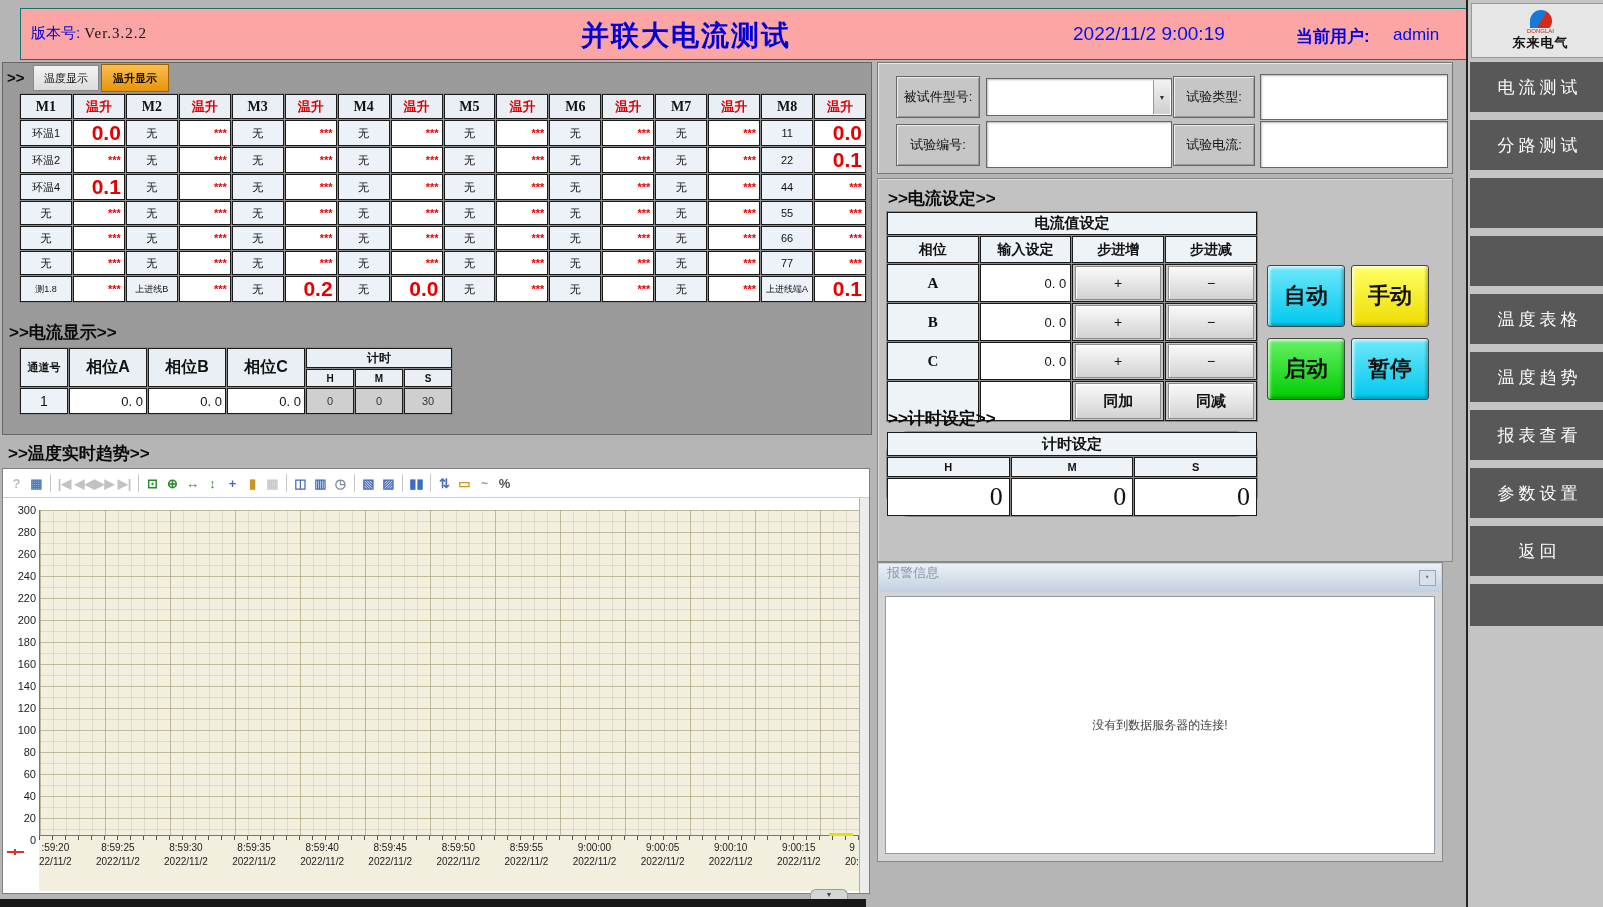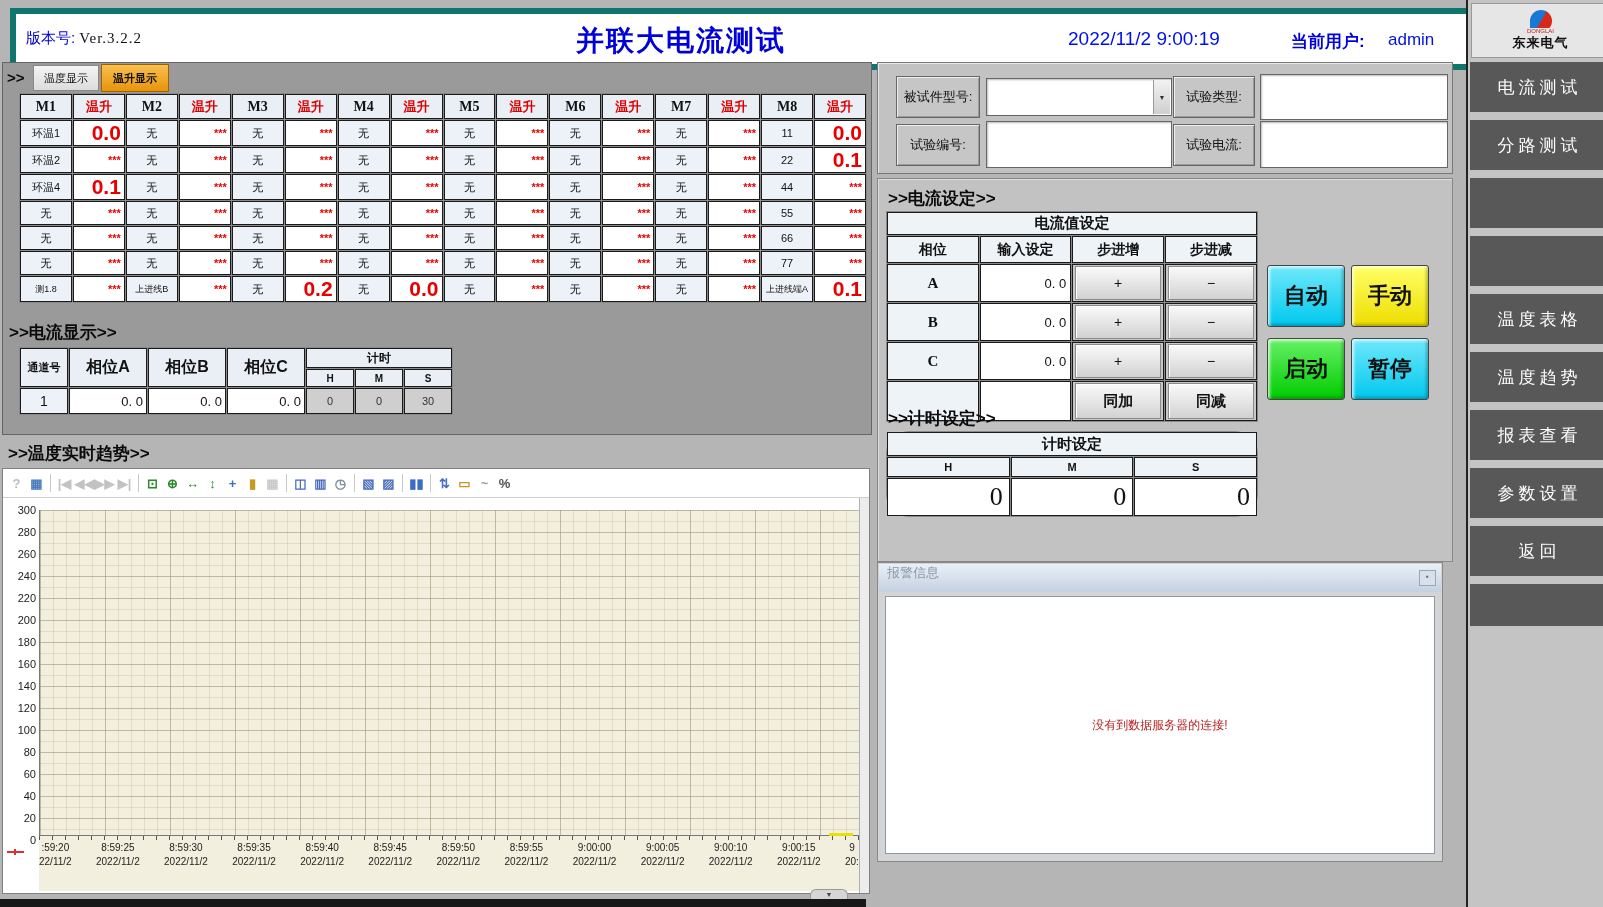--- a/index.html
+++ b/index.html
@@ -1,20 +1,20 @@
 <!DOCTYPE html>
 <html><head>
 <meta charset="utf-8">
 <style>
   html,body{margin:0;padding:0;}
   body{width:1603px;height:907px;background:#b5b5b5;font-family:"Liberation Sans",sans-serif;position:relative;overflow:hidden;color:#111;}
   .abs{position:absolute;}
 
   
-  #header{left:10px;top:8px;width:1452px;height:50px;background:#ffffff;border:6px solid #0f766e;}
+  #header{left:20px;top:8px;width:1452px;height:50px;background:#fca5a5;border:1px solid #0f766e;}
   #ver{left:10px;top:15px;font-size:15px;}
   #ver .lbl{color:#0000d0;}
   #ver .val{color:#101018;font-family:"Liberation Serif",serif;letter-spacing:1px;}
   #main-title{left:560px;top:8px;font-size:28px;font-weight:bold;color:#0000d8;font-family:"Liberation Serif",serif;letter-spacing:2px;}
   #datetime{left:1052px;top:14px;font-size:19px;color:#0010e8;}
   #user-label{left:1275px;top:16px;font-size:17px;font-weight:bold;color:#0000e0;}
   #user-value{left:1372px;top:16px;font-size:17px;color:#0010e8;}
 
   
   #left-panel{left:2px;top:62px;width:868px;height:371px;background:#9a9a9a;border:1px solid #666;}
@@ -113,21 +113,21 @@
   #timer-table th.t{height:22px;font-size:15px;}
   #timer-table th.h{height:18px;font-size:11px;width:123px;}
   #timer-table td{height:36px;background:#fff;text-align:right;padding-right:6px;font-family:"Liberation Serif",serif;font-size:26px;}
 
   
   #alarm{left:877px;top:562px;width:564px;height:298px;background:#d4d4d4;border:1px solid #888;}
   #alarm-titlebar{position:absolute;left:1px;top:1px;right:1px;height:28px;background:linear-gradient(#eaf0f8,#c4d0e0);display:flex;}
   #alarm-title{margin-left:8px;font-size:13px;color:#8a96a4;}
   #alarm-btn{position:absolute;right:5px;top:6px;width:15px;height:14px;background:#d8e0ea;border:1px solid #9aa6b4;font-size:8px;line-height:12px;text-align:center;color:#667;}
   #alarm-body{position:absolute;left:7px;top:33px;right:7px;bottom:7px;background:#fff;border:1px solid #8a9aa8;display:flex;align-items:center;justify-content:center;}
-  #alarm-msg{font-size:12px;color:#b91c1c;}
+  #alarm-msg{font-size:12px;color:#404040;}
 
   
   #sidebar{left:1458px;top:0;width:145px;height:907px;background:#c4c4c4;border-left:2px solid #222;box-sizing:border-box;margin-left:8px;}
   #logo-box{position:absolute;left:3px;top:3px;width:137px;height:53px;background:#e6e6e6;border:1px solid #999;display:flex;flex-direction:column;align-items:center;justify-content:center;}
   #logo-mark{width:22px;height:22px;border-radius:50% 50% 50% 4px;background:linear-gradient(120deg,#1878d8 46%,#d82818 54%);}
   #logo-brand{font-size:6px;color:#c02020;margin-top:-4px;background:#e6e6e6;}
   #logo-name{font-size:13px;font-weight:bold;letter-spacing:1px;color:#111;}
   .side-btn{position:absolute;left:2px;width:139px;height:50px;background:#585858;color:#fff;display:flex;align-items:center;justify-content:center;font-size:17px;letter-spacing:4px;}
 </style>
 </head>

